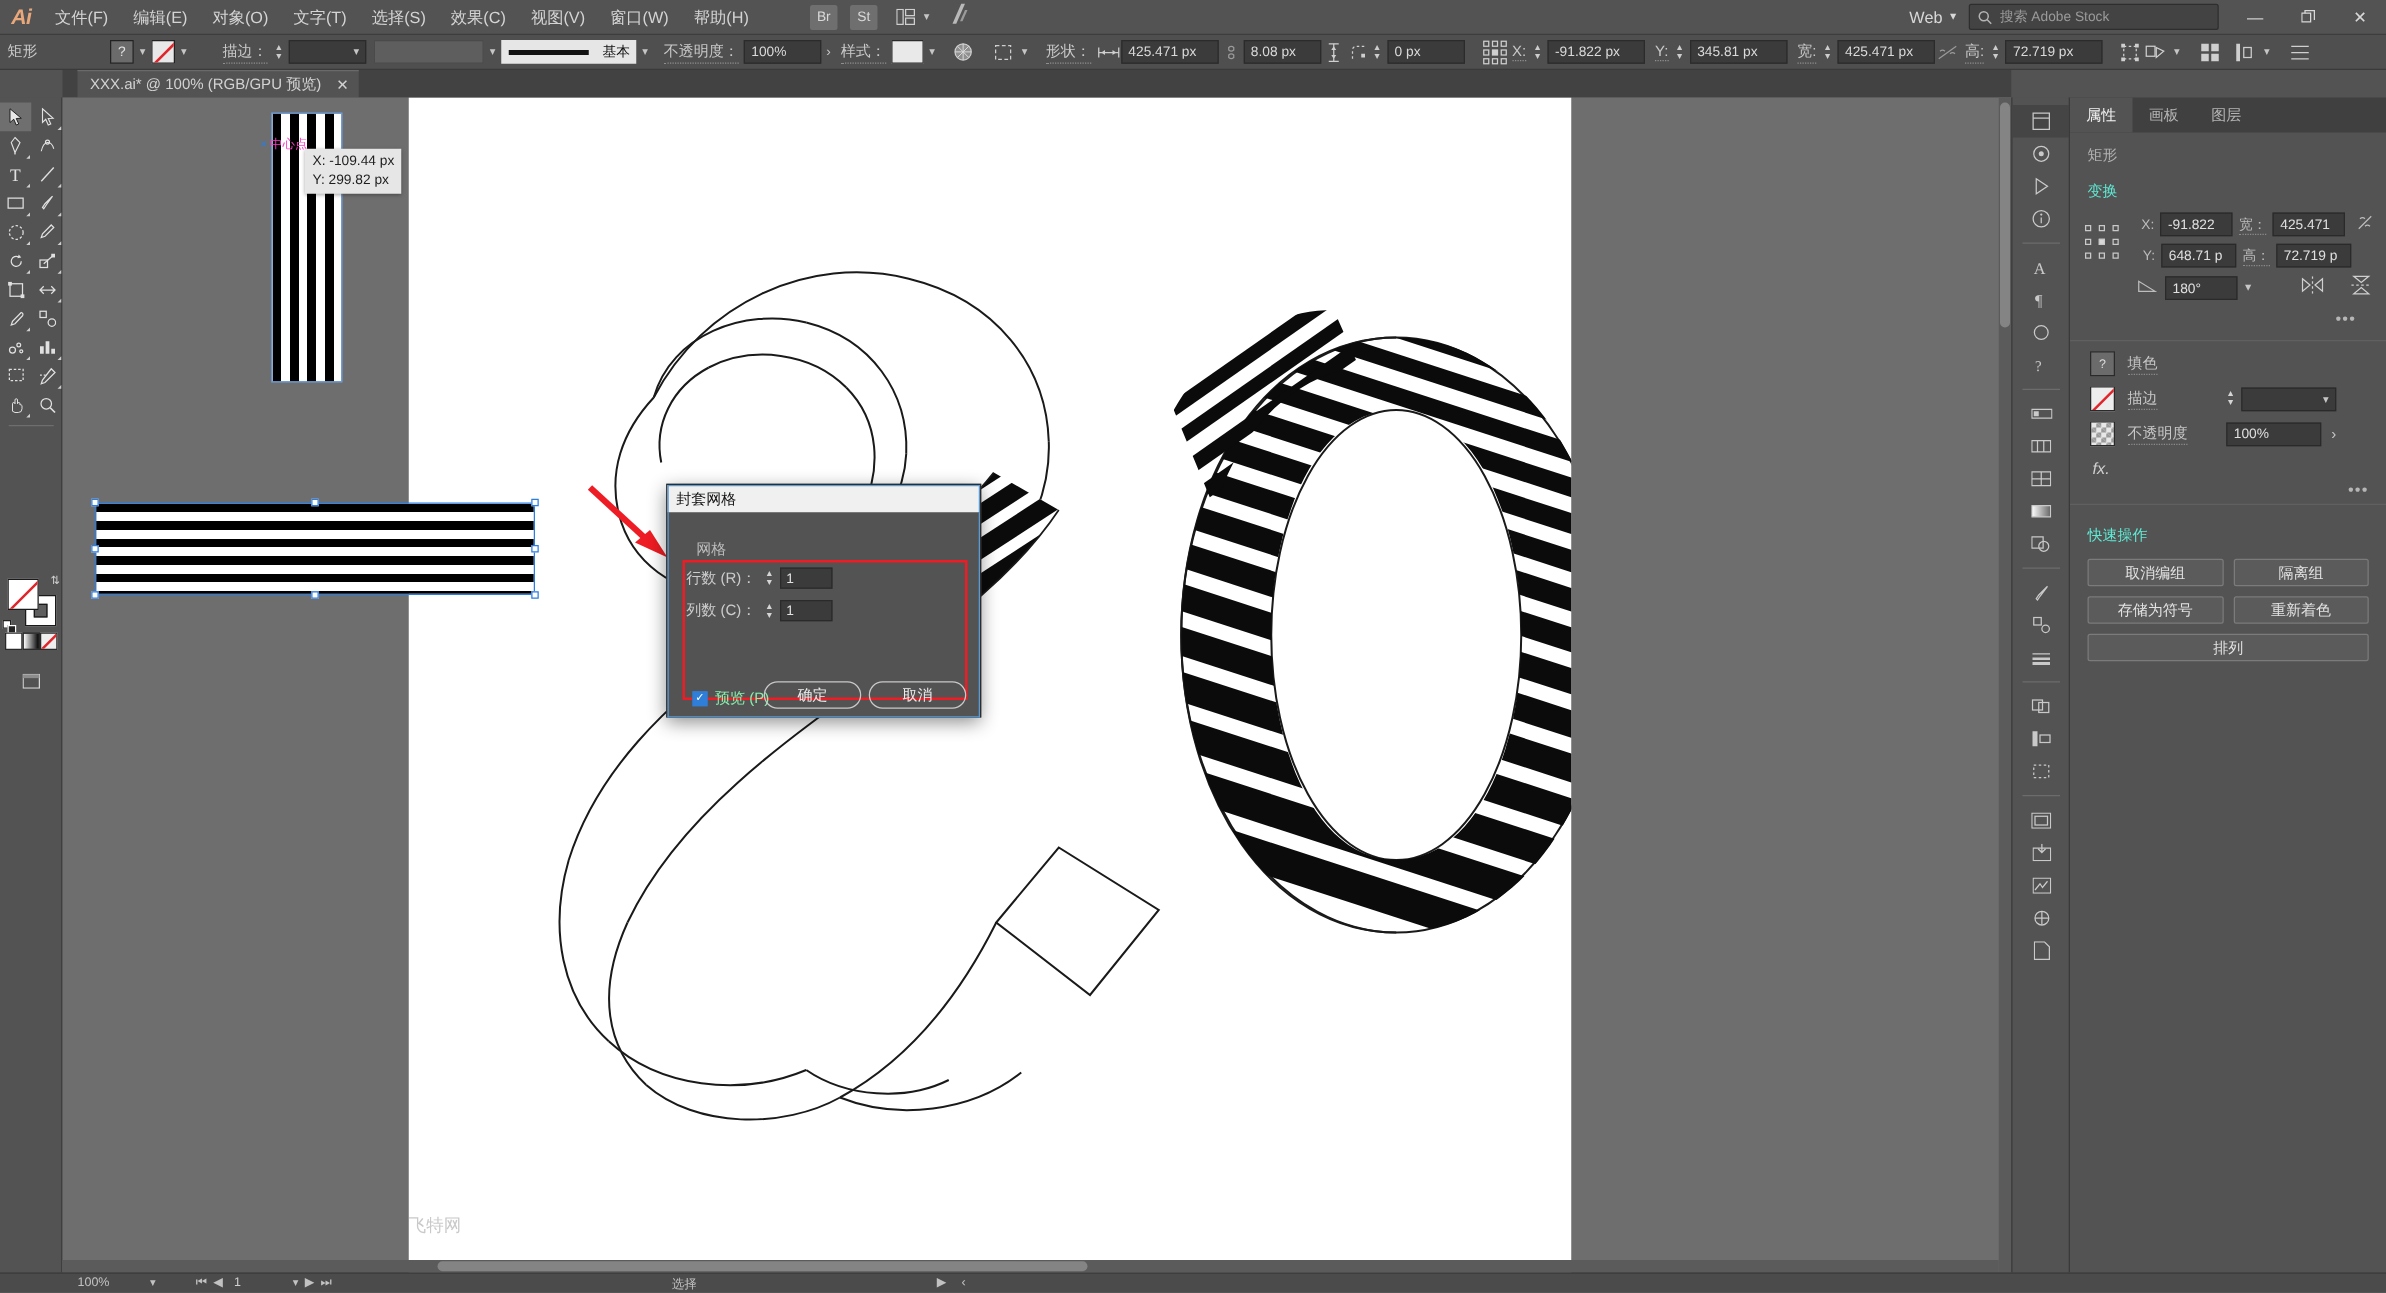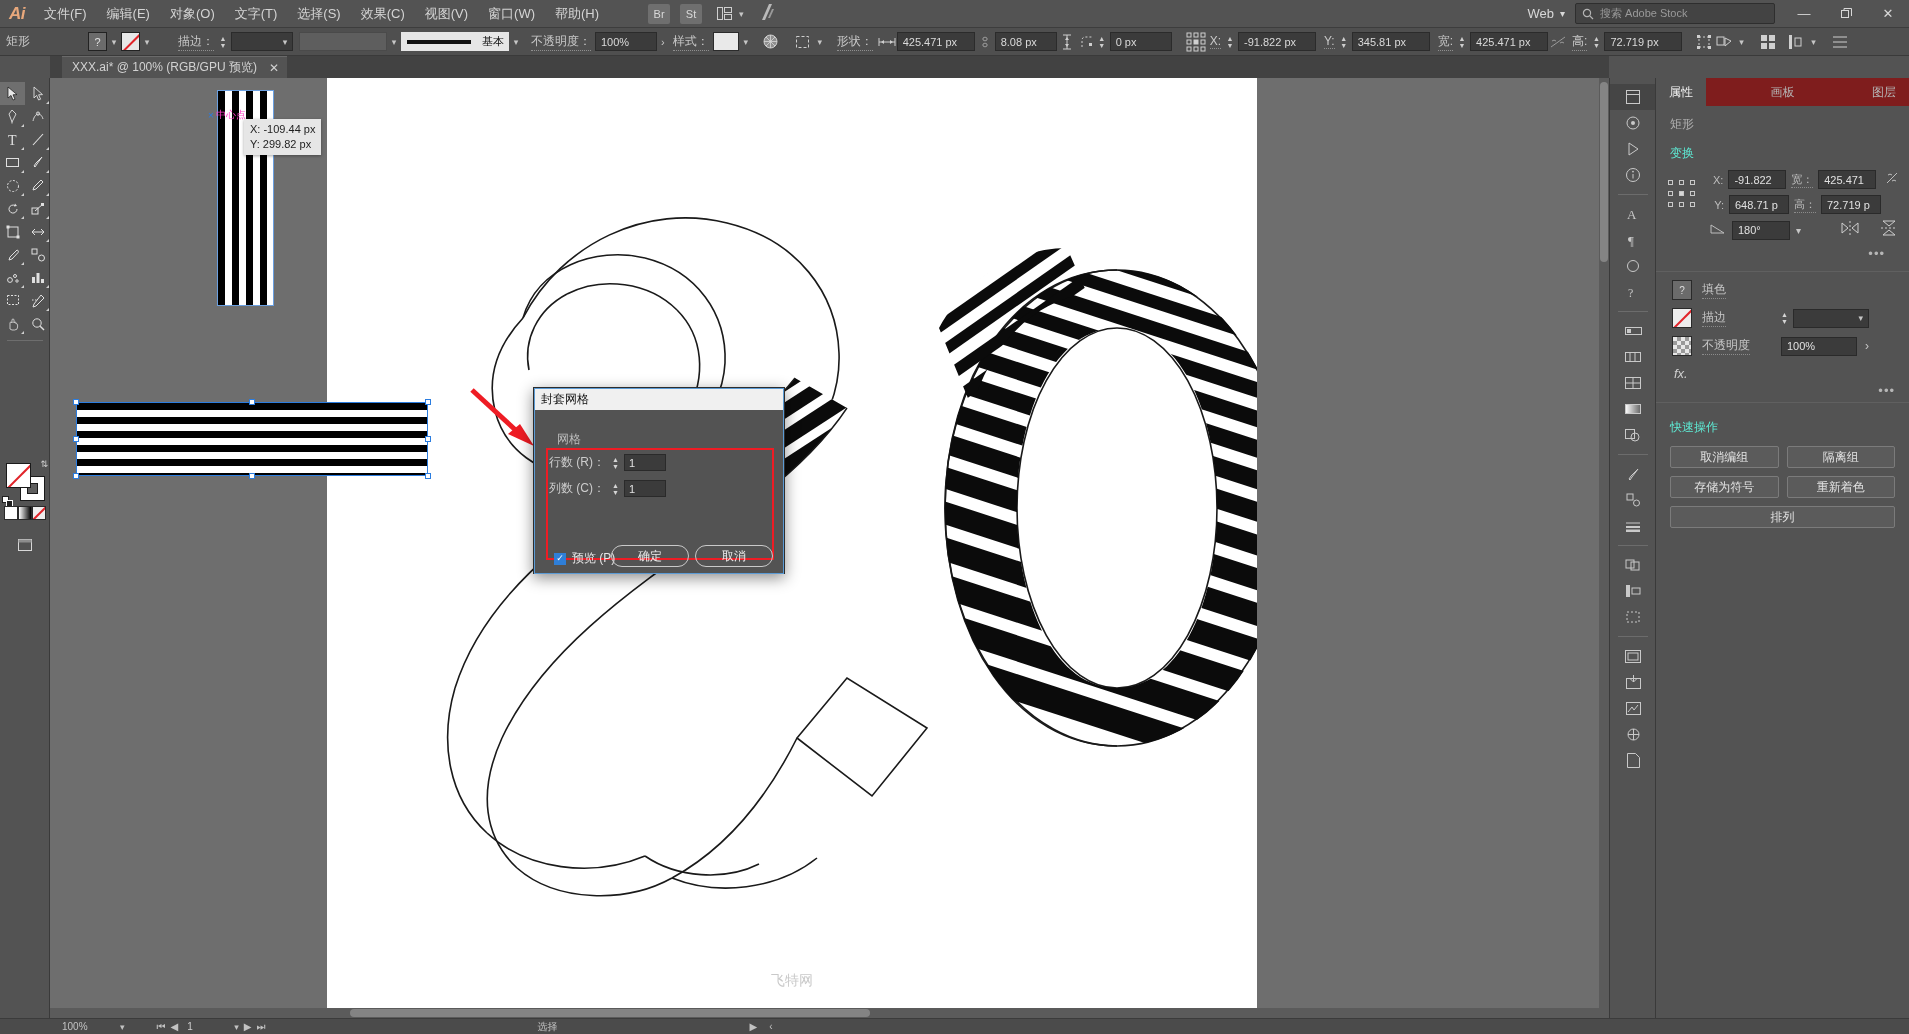--- a/index.html
+++ b/index.html
@@ -182,21 +182,21 @@
   .canvasarea {
     position: absolute; top: 78px; left: 50px; width: 1559px; height: 940px;
     background: #6e6e6e; overflow: hidden;
   }
   .artboard {
     position: absolute; left: 277px; top: 0px; width: 930px; height: 940px;
     background: #ffffff;
   }
   .watermark {
     position: absolute; left: 0; right: 0; bottom: 28px;
-    text-align: center; color: #c9c9c9; font-size: 14px; line-height: 20px;
+    color: #c9c9c9; font-size: 14px; line-height: 20px;
     user-select: none;
   }
   .watermark .wm2 { font-size: 15px; letter-spacing: 1px; color: #d6d6d6; }
 
   
   .stripe-tall {
     position: absolute; left: 167px; top: 12px; width: 57px; height: 216px;
     background: repeating-linear-gradient(to right, #000 0 7px, #fff 7px 14px);
     border: 1px solid #6a9fe0;
   }
@@ -258,21 +258,21 @@
     color: #e2e2e2; font-size: 11px; display: flex; align-items: center; padding-left: 4px;
   }
   .dlg-check {
     position: absolute; left: 19px; top: 140px; display: flex; align-items: center; gap: 6px;
   }
   .cbox {
     width: 12px; height: 12px; background: #2f7fd8; border: 1px solid #2f7fd8;
     display: flex; align-items: center; justify-content: center;
     color: #fff; font-size: 9px; line-height: 9px;
   }
-  .dlg-check .t { color: #e5e5e5; font-size: 12px; }
+  .dlg-check .t { color: #86efac; font-size: 12px; }
   .dlg-btn {
     position: absolute; top: 135px; height: 22px; border: 1px solid #c9c9c9;
     border-radius: 11px; background: transparent; color: #ececec; font-size: 12px;
     display: flex; align-items: center; justify-content: center;
   }
   #btn-ok { left: 76px; width: 78px; }
   #btn-cancel { left: 160px; width: 78px; }
   .red-arrow { position: absolute; left: 418px; top: 308px; }
 
   
@@ -285,21 +285,21 @@
     color: #c9c9c9;
   }
   .dockicon.sel { background: #454545; }
   .dock-sep { width: 30px; height: 1px; background: #6c6c6c; margin: 6px 8px; }
 
   
   .props {
     position: absolute; top: 78px; left: 1655px; width: 254px; height: 940px;
     background: #535353; border-left: 1px solid #3a3a3a;
   }
-  .ptabs { display: flex; height: 28px; background: #7f1d1d; justify-content: space-between; }
+  .ptabs { display: flex; height: 28px; background: #404040; }
   .ptab {
     padding: 0 13px; height: 28px; line-height: 28px; color: #b5b5b5; font-size: 12px;
   }
   .ptab.active { background: #535353; color: #f2f2f2; }
   .p-sub { color: #b0b0b0; font-size: 12px; padding: 10px 0 0 14px; }
   .p-head { color: #5eead4; font-size: 12px; padding: 12px 0 6px 14px; }
   .xform {
     position: relative; padding: 2px 10px 6px 10px;
   }
   .ref-grid {

